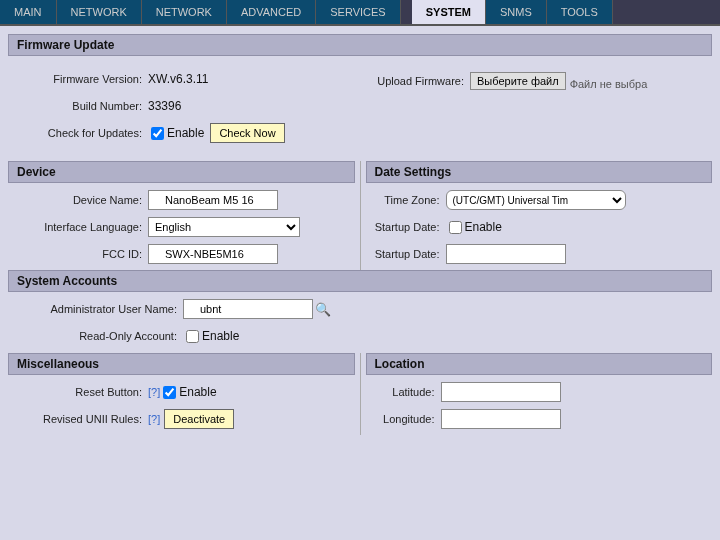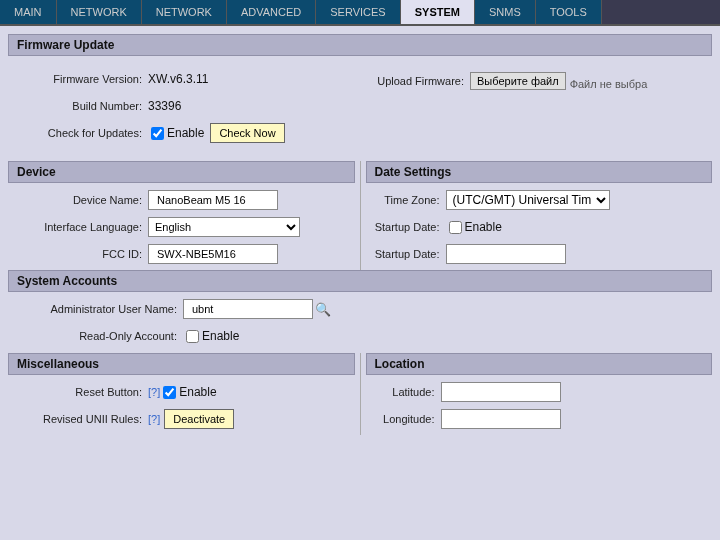--- a/index.html
+++ b/index.html
@@ -27,20 +27,21 @@
       border-right: 1px solid #555;
       display: flex;
       align-items: center;
       cursor: pointer;
       background: #0c4a6e;
     }
     .nav-tab.active {
       background: #e0e0f0;
       color: #000;
       font-weight: bold;
+      margin-left: 11px;
     }
 
     
     .main-content {
       background: #d8d8e8;
       padding: 8px;
       height: calc(540px - 26px);
       overflow-y: auto;
     }
 
@@ -76,21 +77,21 @@
       padding-right: 6px;
       color: #222;
       font-size: 11px;
       white-space: nowrap;
     }
 
     
     input[type="text"] {
       border: 1px solid #888;
       background: #fff;
-      padding: 2px 8px;
+      padding: 2px 16px;
       font-size: 11px;
       height: 20px;
     }
     select {
       border: 1px solid #888;
       background: #fff;
       padding: 1px 2px;
       font-size: 11px;
       height: 20px;
     }
@@ -240,21 +241,21 @@
       <div class="form-row">
         <span class="form-label">FCC ID:</span>
         <input type="text" style="width: 130px;" value="SWX-NBE5M16">
       </div>
     </div>
 
     <div class="section-right">
       <div class="section-header">Date Settings</div>
       <div class="form-row">
         <span class="form-label-right" style="min-width:80px;">Time Zone:</span>
-        <select style="width:164px; font-size:12px;">
+        <select style="width:180px; font-size:10px;border-radius:6px;">
           <option>(UTC/GMT) Universal Tim</option>
         </select>
       </div>
       <div class="form-row">
         <span class="form-label-right" style="min-width:80px;">Startup Date:</span>
         <input type="checkbox" style="">
         <span style="margin-right:6px;">Enable</span>
       </div>
       <div class="form-row">
         <span class="form-label-right" style="min-width:80px;">Startup Date:</span>

